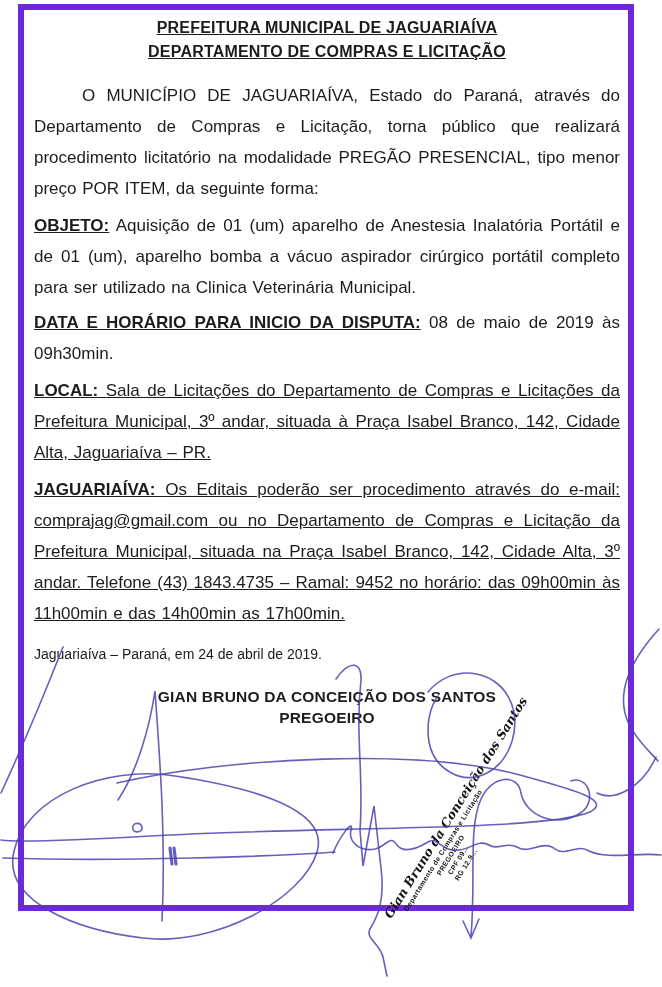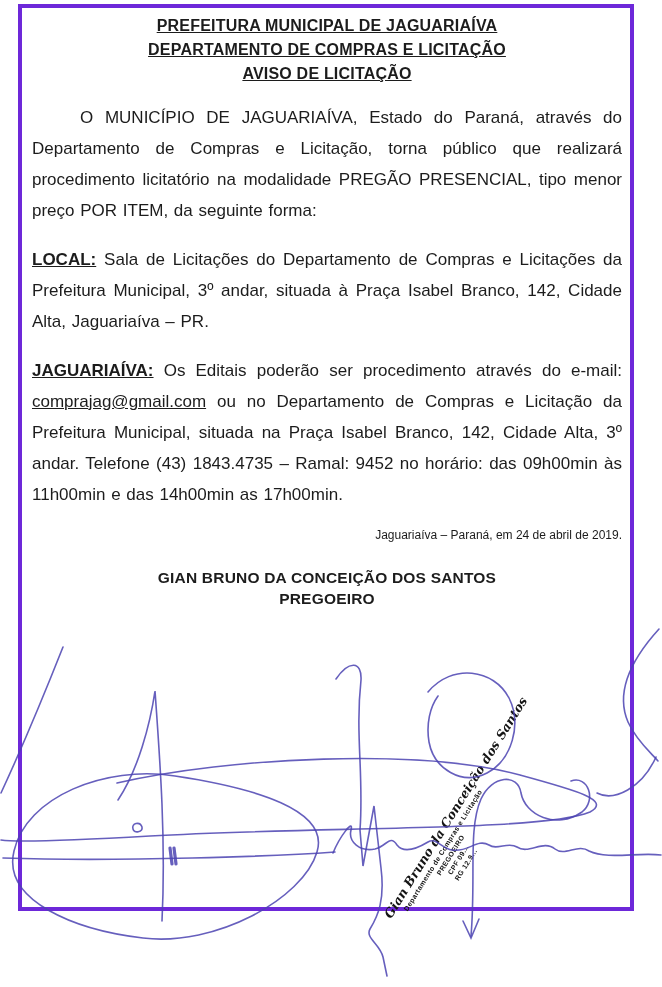--- a/index.html
+++ b/index.html
@@ -7,39 +7,39 @@
     width:662px; height:987px;
     background:#ffffff;
     font-family:"Liberation Sans", sans-serif;
     color:#1c1c1c;
     position:relative;
     overflow:hidden;
   }
   .doc-border {
     position:absolute; left:18px; top:4px;
     width:616px; height:907px;
-    border:4px solid #6d28d9;
+    border:6px solid #6d28d9;
     box-sizing:border-box;
     padding:6px 8px 0 10px;
     background:transparent;
     z-index:1;
   }
   .hdr { text-align:center; font-weight:bold; font-size:16px; line-height:24px; letter-spacing:0.2px; }
   .hline { text-decoration:underline; }
   .para {
     margin:0; font-size:17px; line-height:31px;
     text-align:justify; word-spacing:1px;
   }
   .intro { text-indent:48px; margin-top:16px; margin-bottom:6px; }
   .lbl { font-weight:bold; text-decoration:underline; }
   .email { text-decoration:underline; }
   .mt6 { margin-top:6px; }
   .mt4 { margin-top:4px; }
-  .mt2 { margin-top:18px; }
-  .dateline { margin:10px 0 0 0; font-size:12px; line-height:31px; text-align:right; }
+  .mt2 { margin-top:6px;text-decoration:underline; }
+  .dateline { margin:10px 0 0 0; font-size:14px; line-height:31px; text-align:left; }
   .sig { text-align:center; font-weight:bold; font-size:15.5px; line-height:21px; margin-top:16px; letter-spacing:0.2px; }
   .stamp {
     position:absolute; left:362px; top:828px; width:172px;
     transform:rotate(-58deg); transform-origin:center center;
     text-align:center; color:#141414; z-index:3;
   }
   .stamp .s1 {
     font-family:"DejaVu Serif", serif; font-style:italic; font-weight:bold;
     font-size:12.5px; white-space:nowrap;
   }
@@ -52,27 +52,34 @@
     z-index:5; pointer-events:none;
   }
 </style>
 </head>
 <body>
 
 <div class="doc-border">
   <div class="hdr">
     <div class="hline">PREFEITURA MUNICIPAL DE JAGUARIAÍVA</div>
     <div class="hline">DEPARTAMENTO DE COMPRAS E LICITAÇÃO</div>
-    <div class="hline">AVISO DE LICITAÇÃO</div>
   </div>
 
   <p class="para intro">O MUNICÍPIO DE JAGUARIAÍVA, Estado do Paraná, através do Departamento de Compras e Licitação, torna público que realizará procedimento licitatório na modalidade PREGÃO PRESENCIAL, tipo menor preço POR ITEM, da seguinte forma:</p>
 
+  <p class="para mt6">
+    <span class="lbl">OBJETO:</span>
+    <span>Aquisição de 01 (um) aparelho de Anestesia Inalatória Portátil e de 01 (um), aparelho bomba a vácuo aspirador cirúrgico portátil completo para ser utilizado na Clinica Veterinária Municipal.</span>
+  </p>
 
 
+  <p class="para mt4">
+    <span class="lbl">DATA E HORÁRIO PARA INICIO DA DISPUTA:</span>
+    <span>08 de maio de 2019 às 09h30min.</span>
+  </p>
 
   <p class="para mt2">
     <span class="lbl">LOCAL:</span>
     <span>Sala de Licitações do Departamento de Compras e Licitações da Prefeitura Municipal, 3º andar, situada à Praça Isabel Branco, 142, Cidade Alta, Jaguariaíva – PR.</span>
   </p>
 
   <p class="para mt2">
     <span class="lbl">JAGUARIAÍVA:</span>
     <span>Os Editais poderão ser procedimento através do e-mail:</span>
     <span class="email">comprajag@gmail.com</span>

